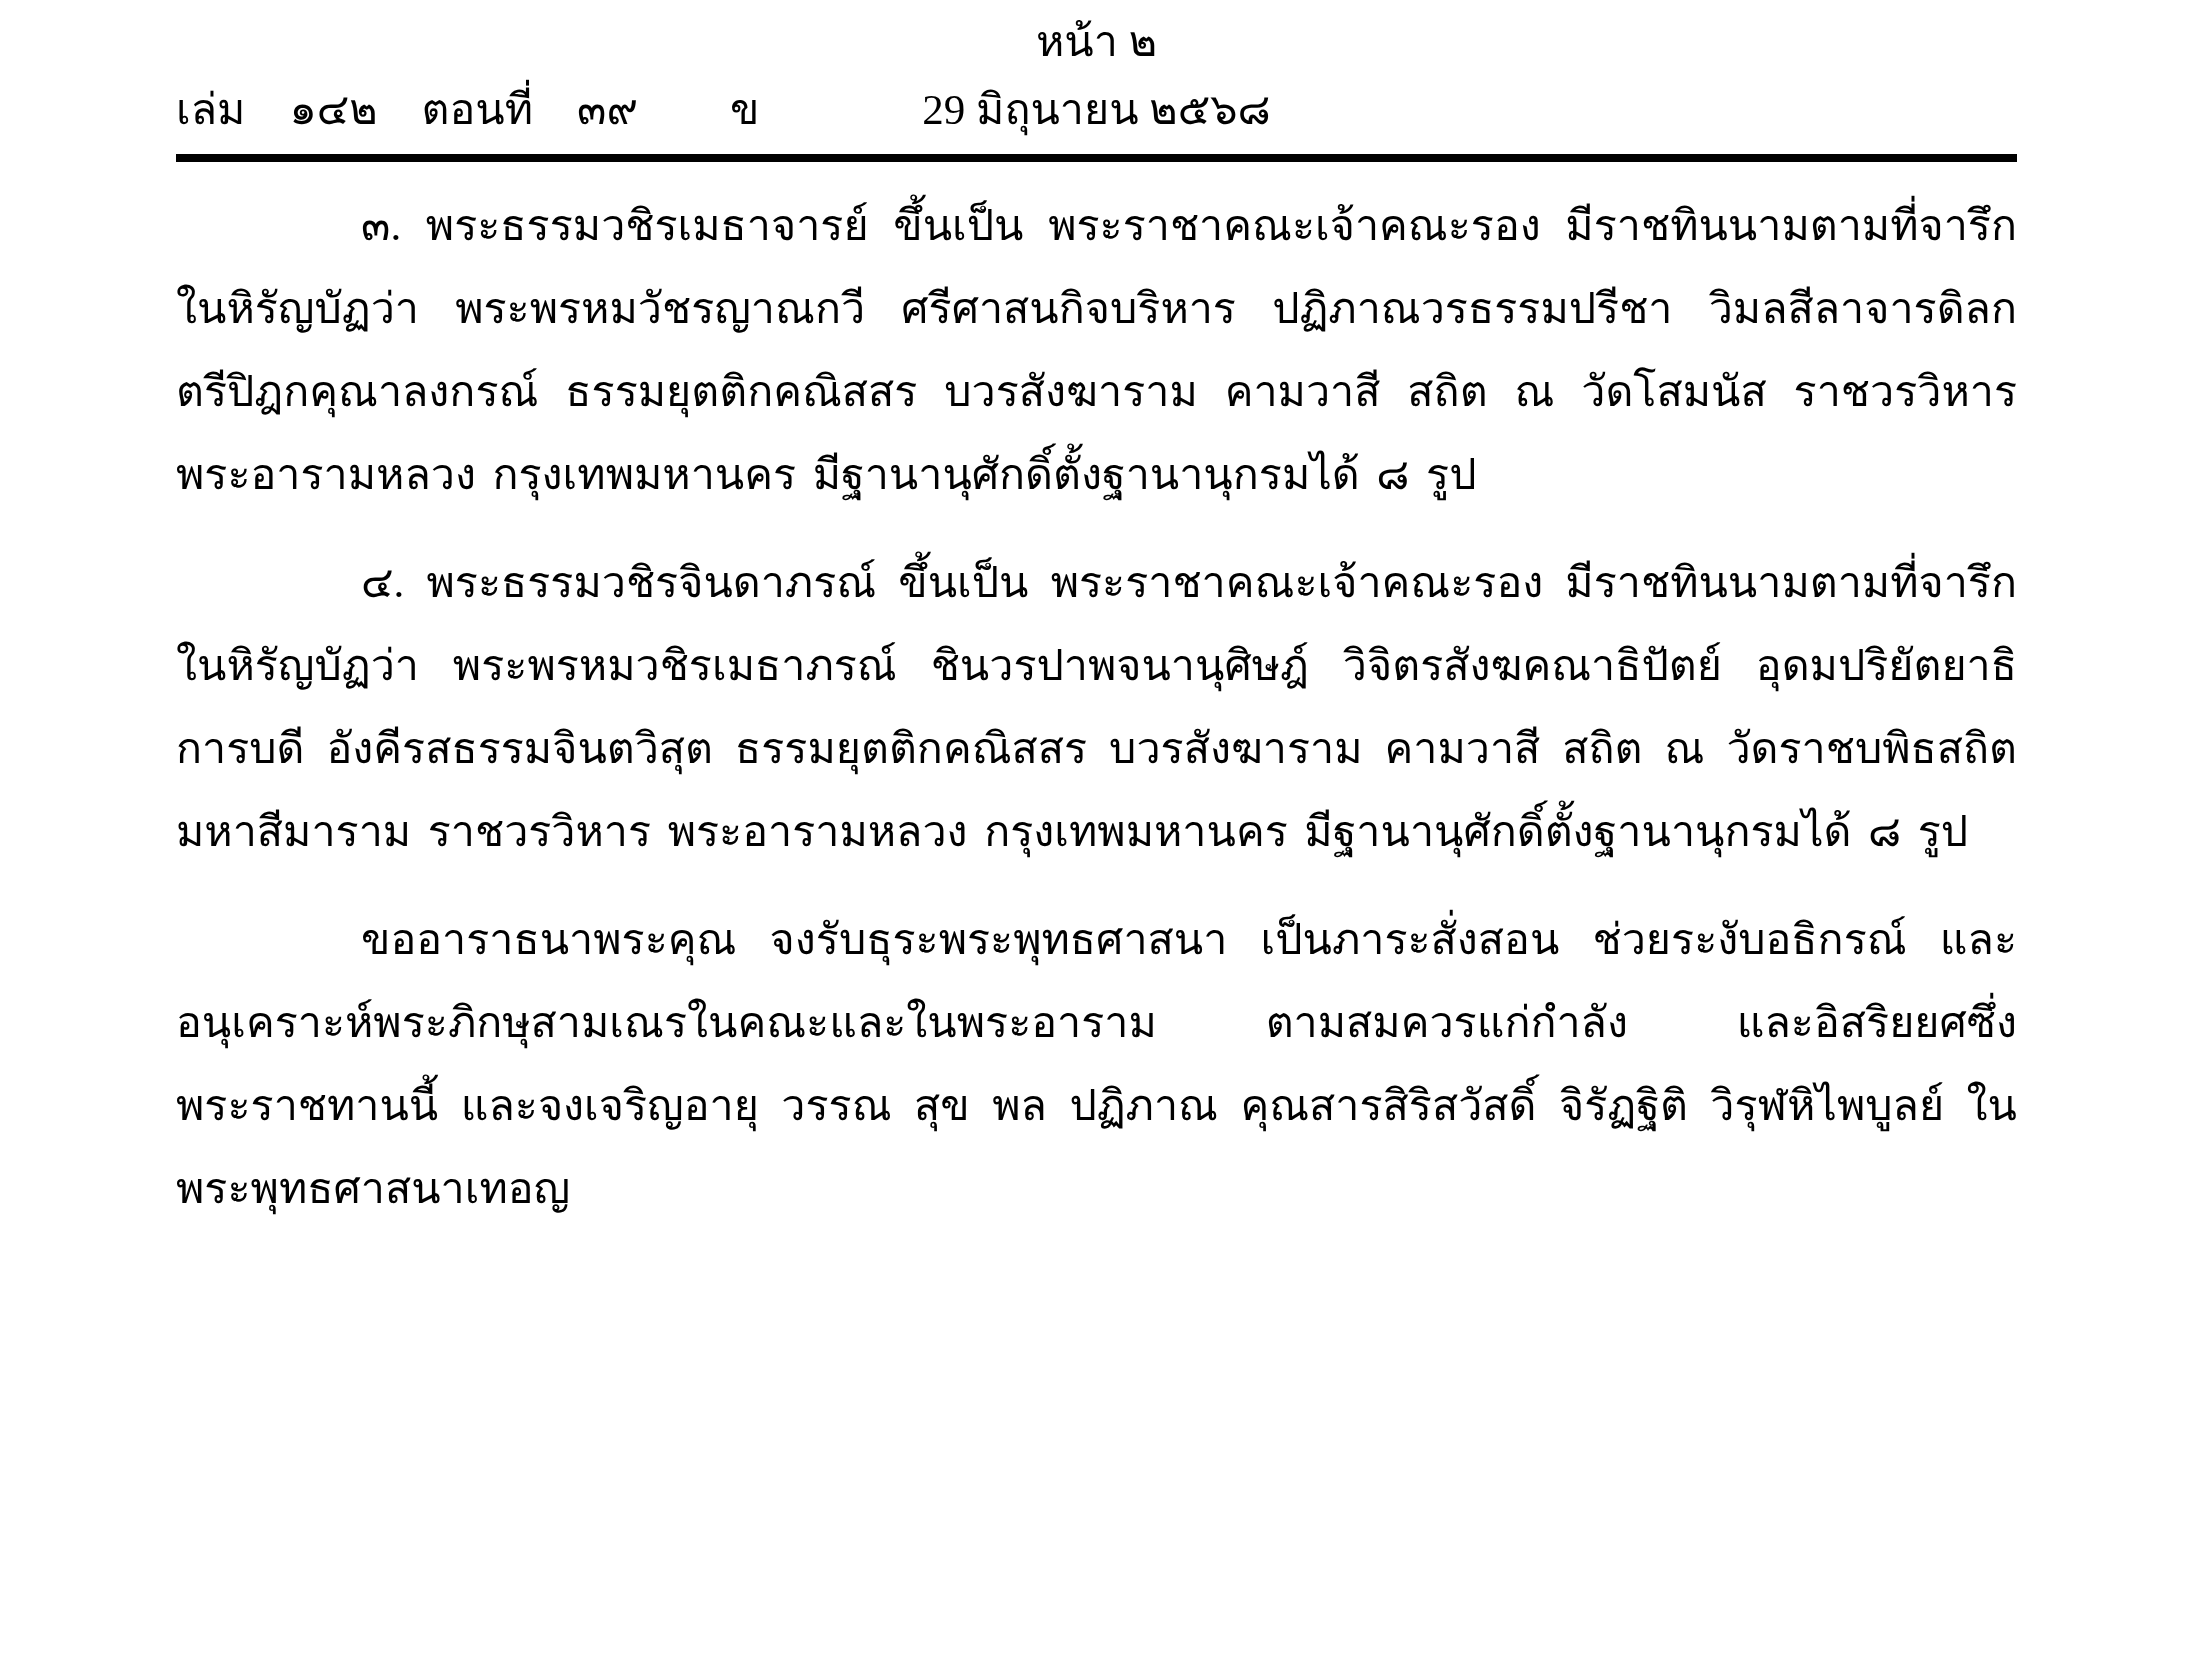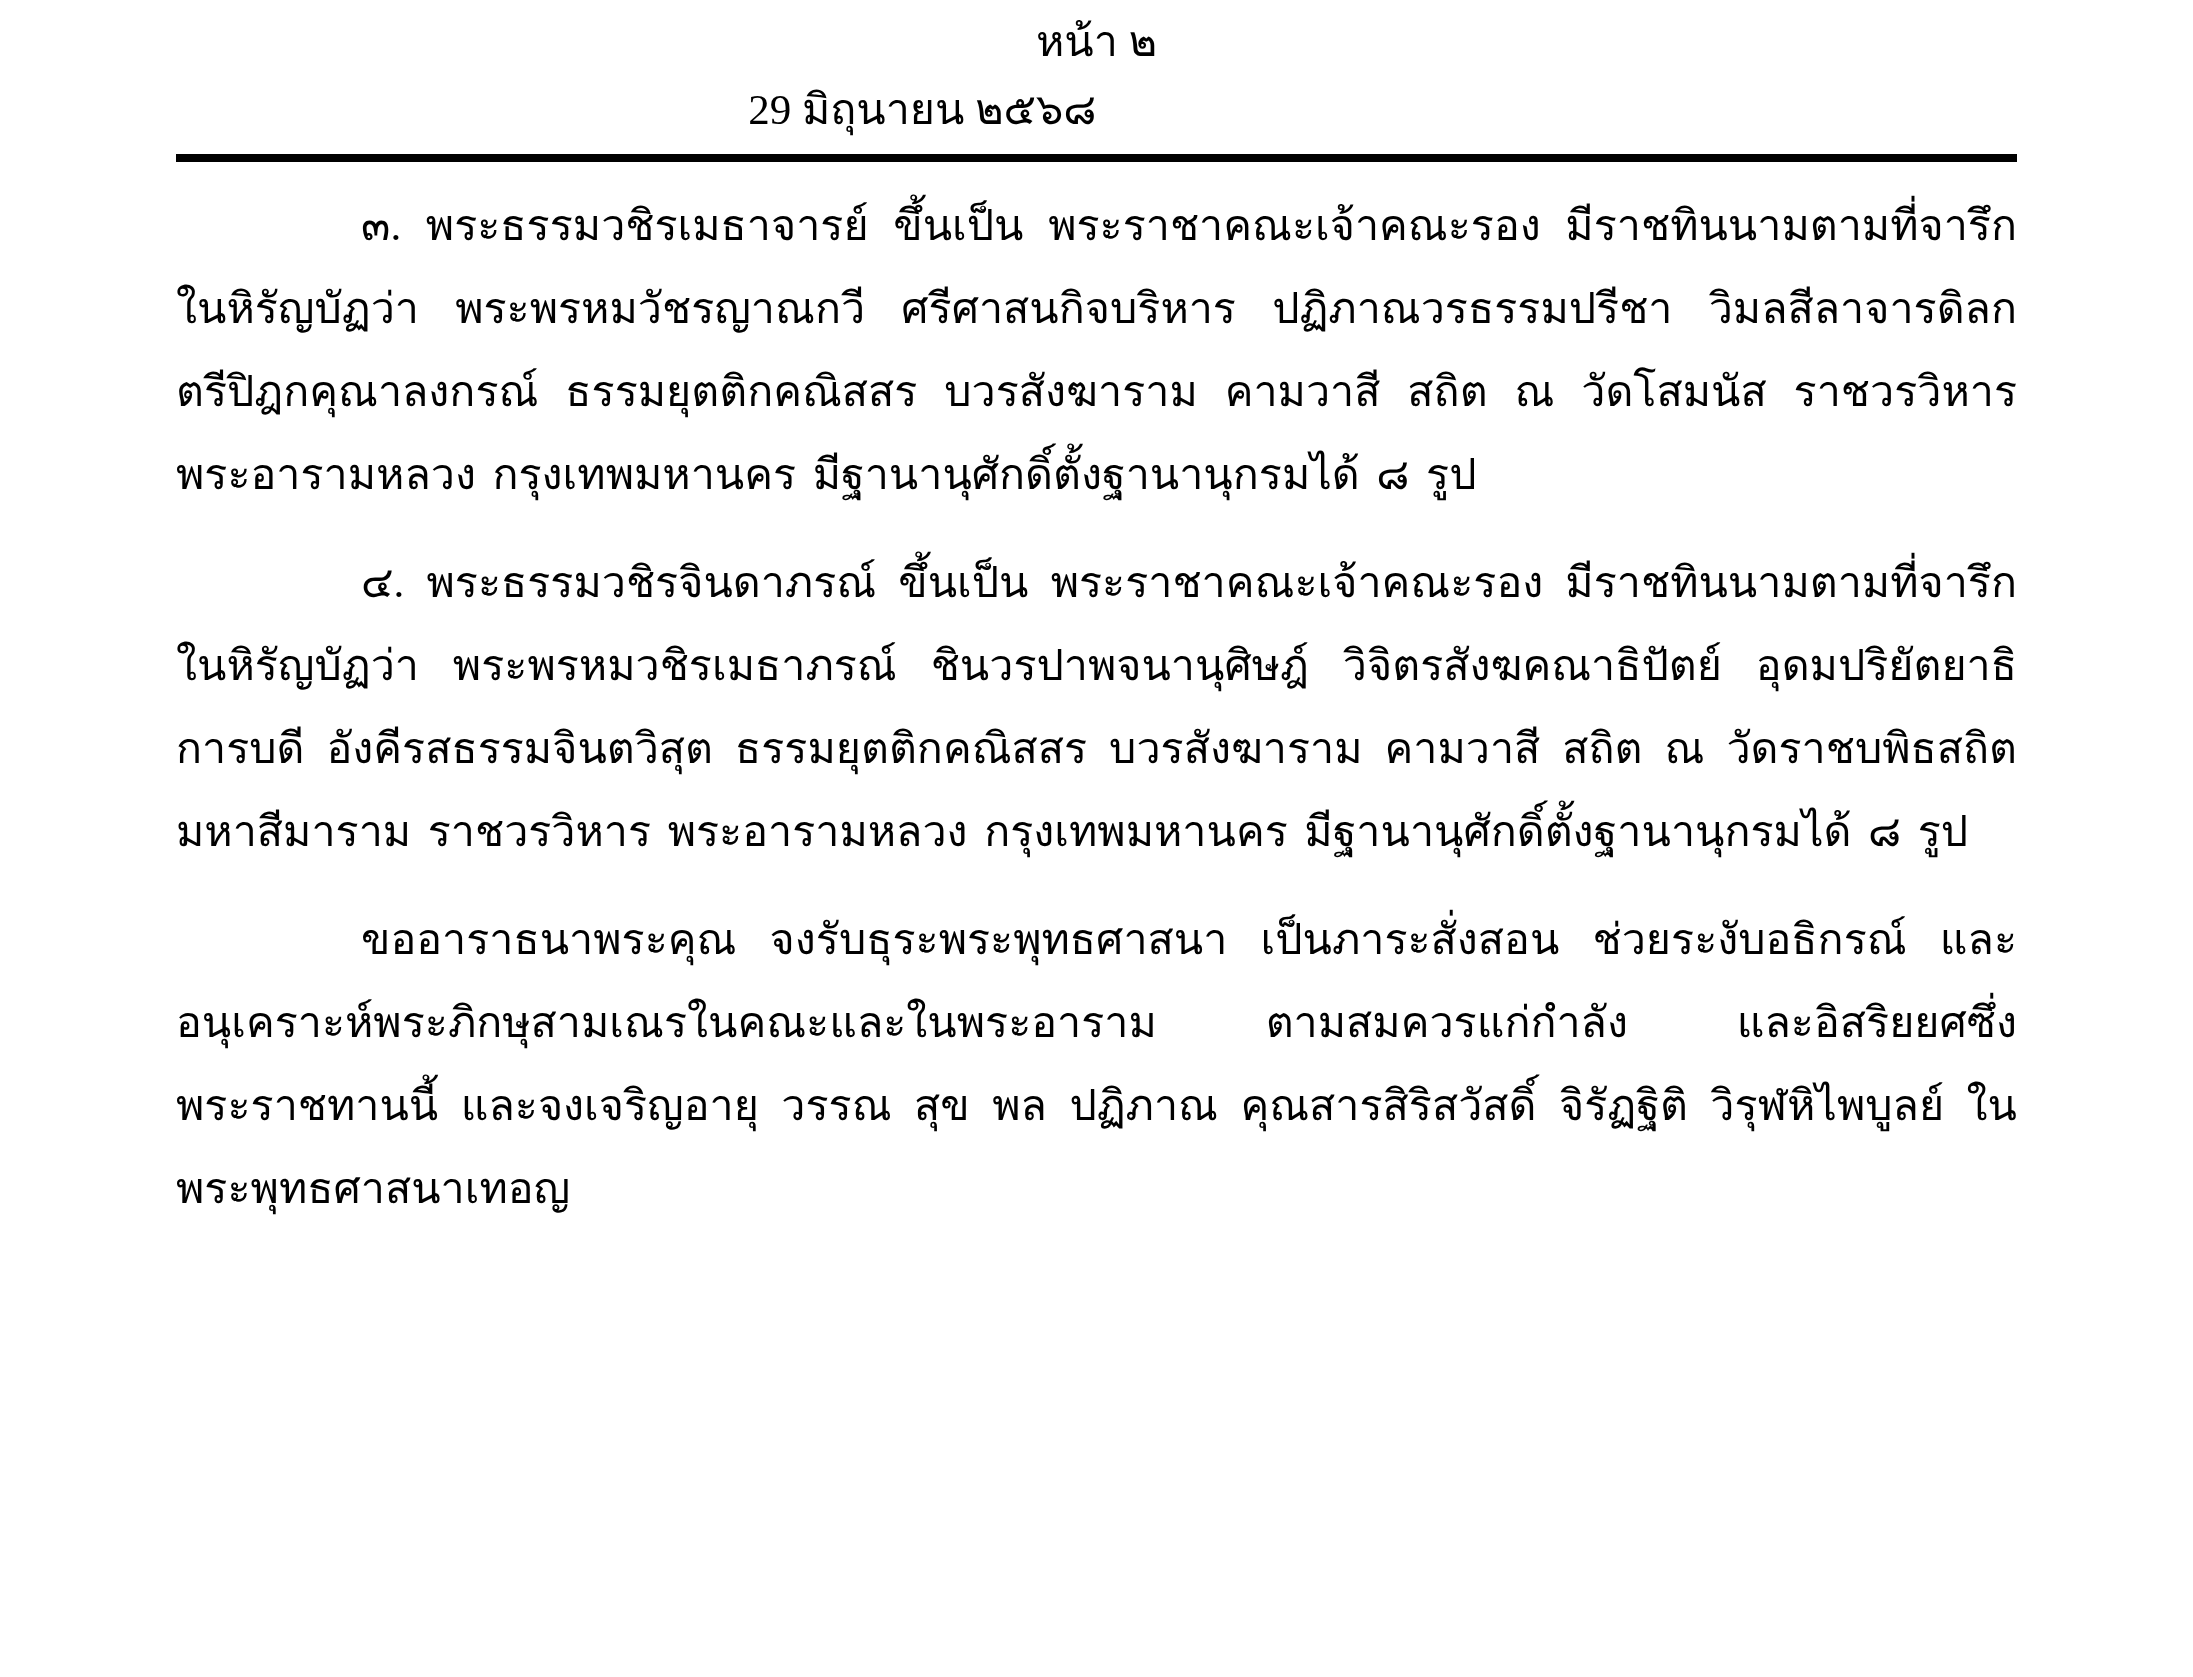--- a/index.html
+++ b/index.html
@@ -67,20 +67,23 @@
 </style>
 </head>
 <body>
 
 <div class="page">
 
   <header>
     <div class="page-no-line">หน้า ๒</div>
 
     <div class="masthead-row">
+      <div class="masthead-left">
+        <span class="tok">เล่ม</span><span class="tok">๑๔๒</span><span class="tok">ตอนที่</span><span class="tok issue-no">๓๙</span><span class="tok section">ข</span>
+      </div>
       <div class="masthead-right">29 มิถุนายน ๒๕๖๘</div>
     </div>
 
     <div class="header-rule"></div>
   </header>
 
   <main class="doc-body">
     <p class="para">๓. พระธรรมวชิรเมธาจารย์ ขึ้นเป็น พระราชาคณะเจ้าคณะรอง มีราชทินนามตามที่จารึก ในหิรัญบัฏว่า พระพรหมวัชรญาณกวี ศรีศาสนกิจบริหาร ปฏิภาณวรธรรมปรีชา วิมลสีลาจารดิลก ตรีปิฎกคุณาลงกรณ์ ธรรมยุตติกคณิสสร บวรสังฆาราม คามวาสี สถิต ณ วัดโสมนัส ราชวรวิหาร พระอารามหลวง กรุงเทพมหานคร มีฐานานุศักดิ์ตั้งฐานานุกรมได้ ๘ รูป</p>
 
     <p class="para">๔. พระธรรมวชิรจินดาภรณ์ ขึ้นเป็น พระราชาคณะเจ้าคณะรอง มีราชทินนามตามที่จารึก ในหิรัญบัฏว่า พระพรหมวชิรเมธาภรณ์ ชินวรปาพจนานุศิษฎ์ วิจิตรสังฆคณาธิปัตย์ อุดมปริยัตยาธิการบดี อังคีรสธรรมจินตวิสุต ธรรมยุตติกคณิสสร บวรสังฆาราม คามวาสี สถิต ณ วัดราชบพิธสถิตมหาสีมาราม ราชวรวิหาร พระอารามหลวง กรุงเทพมหานคร มีฐานานุศักดิ์ตั้งฐานานุกรมได้ ๘ รูป</p>

